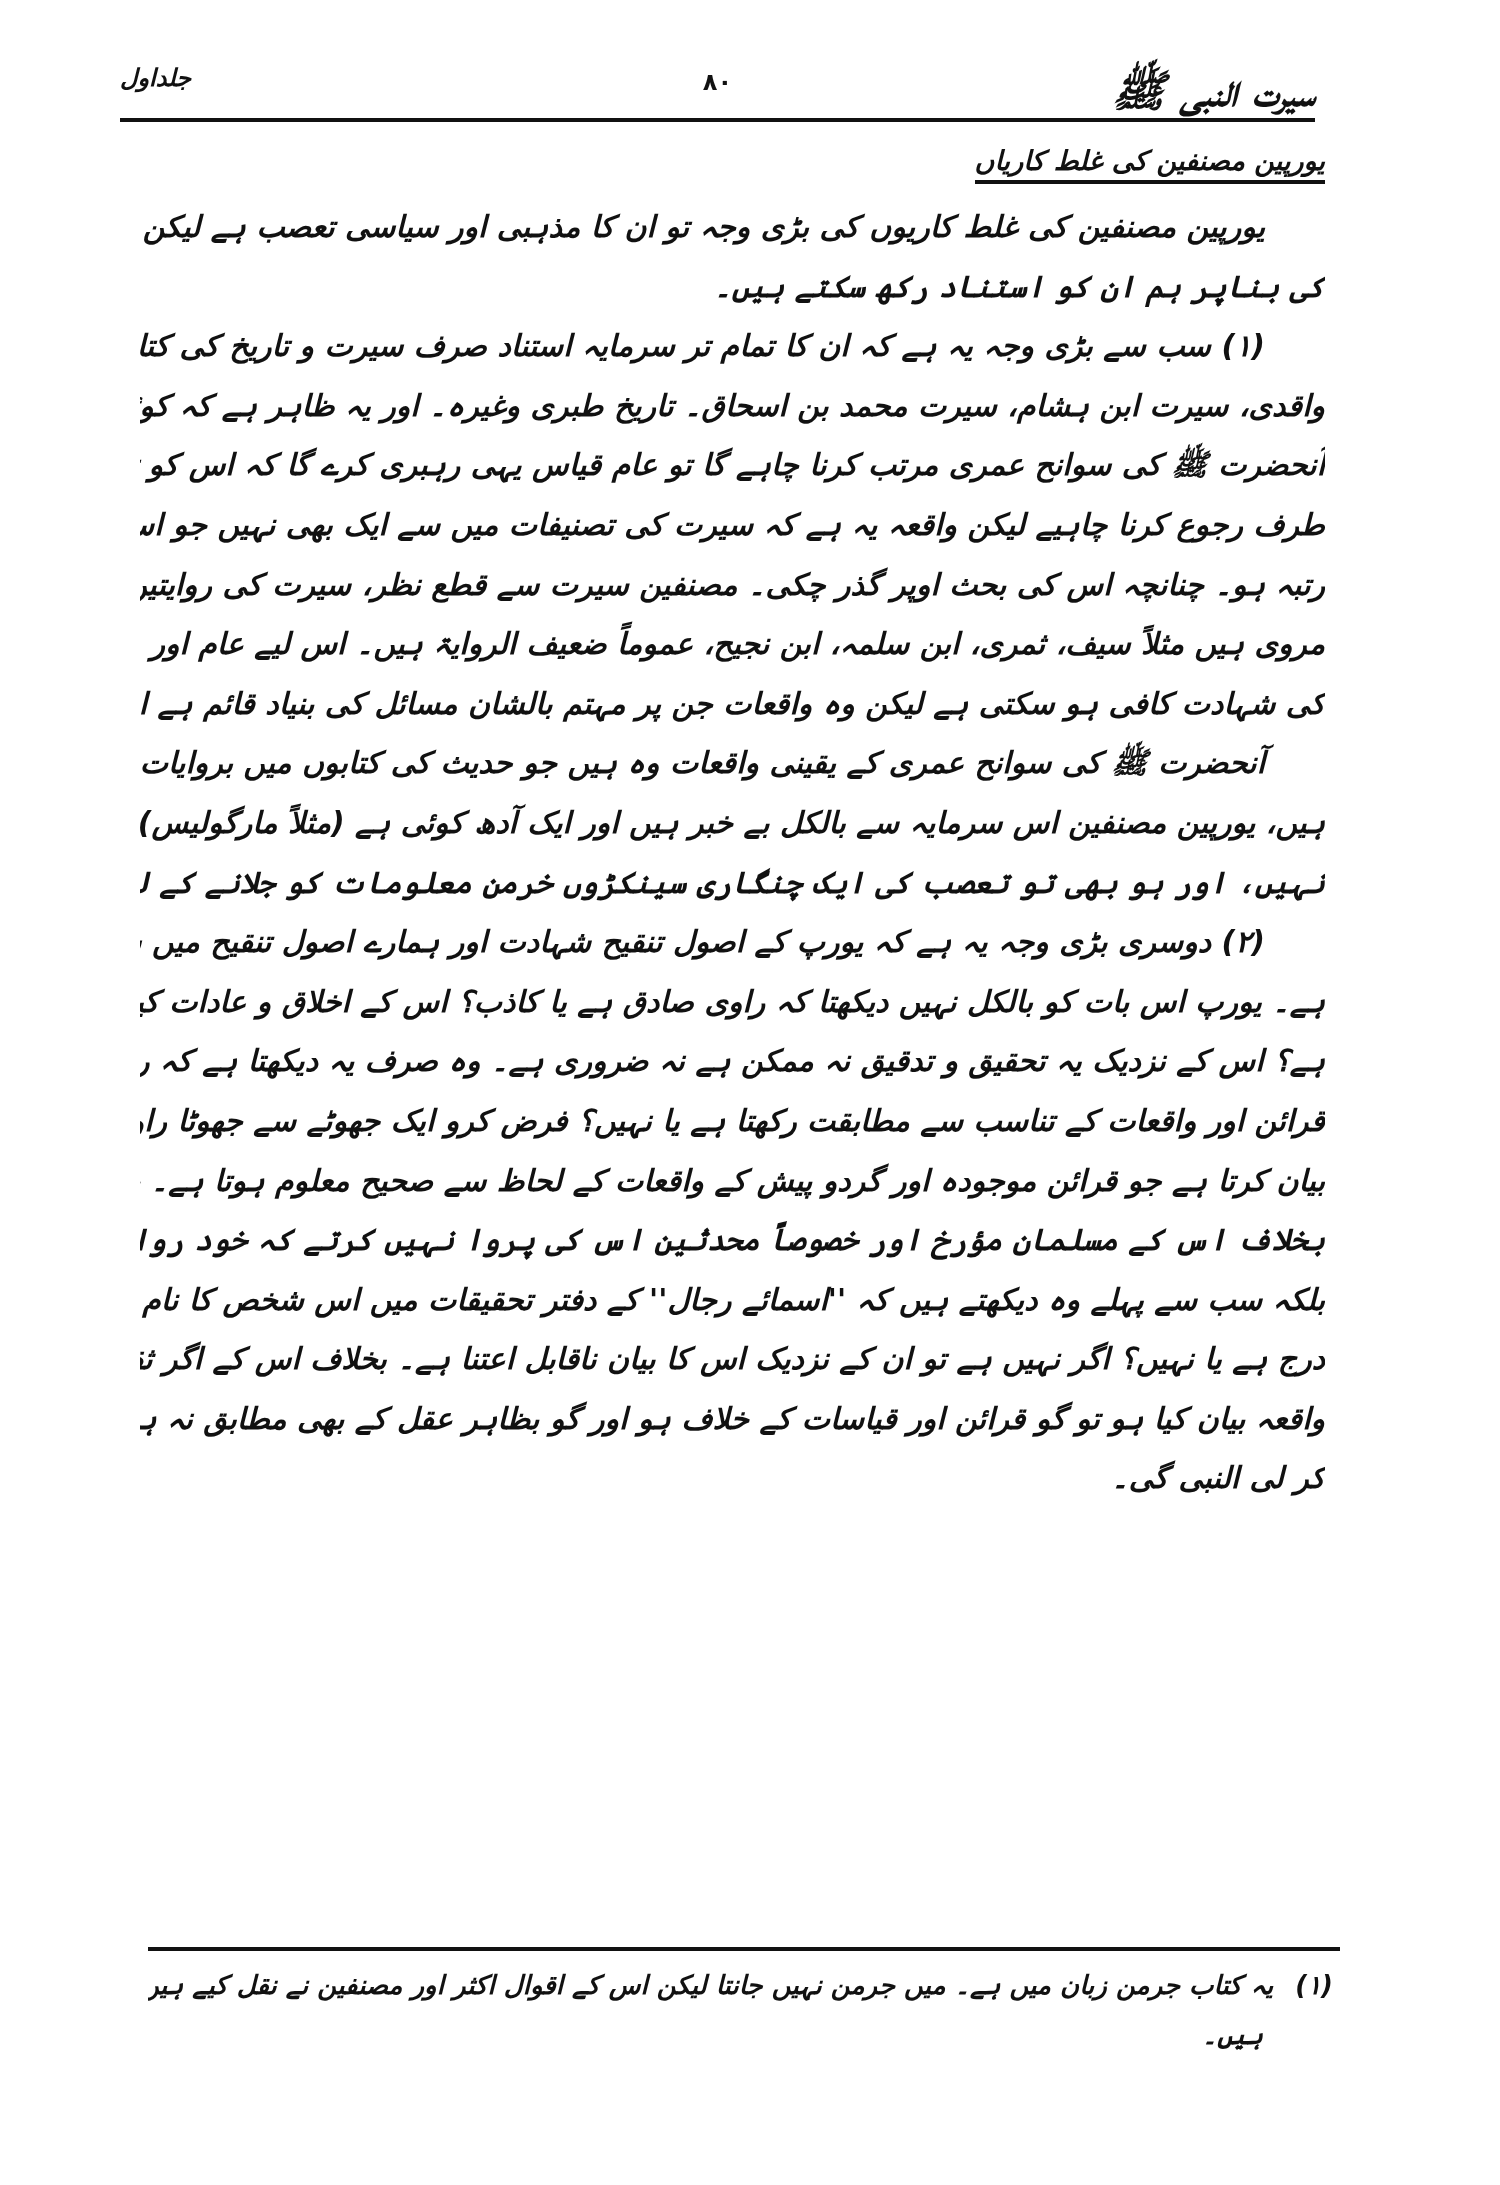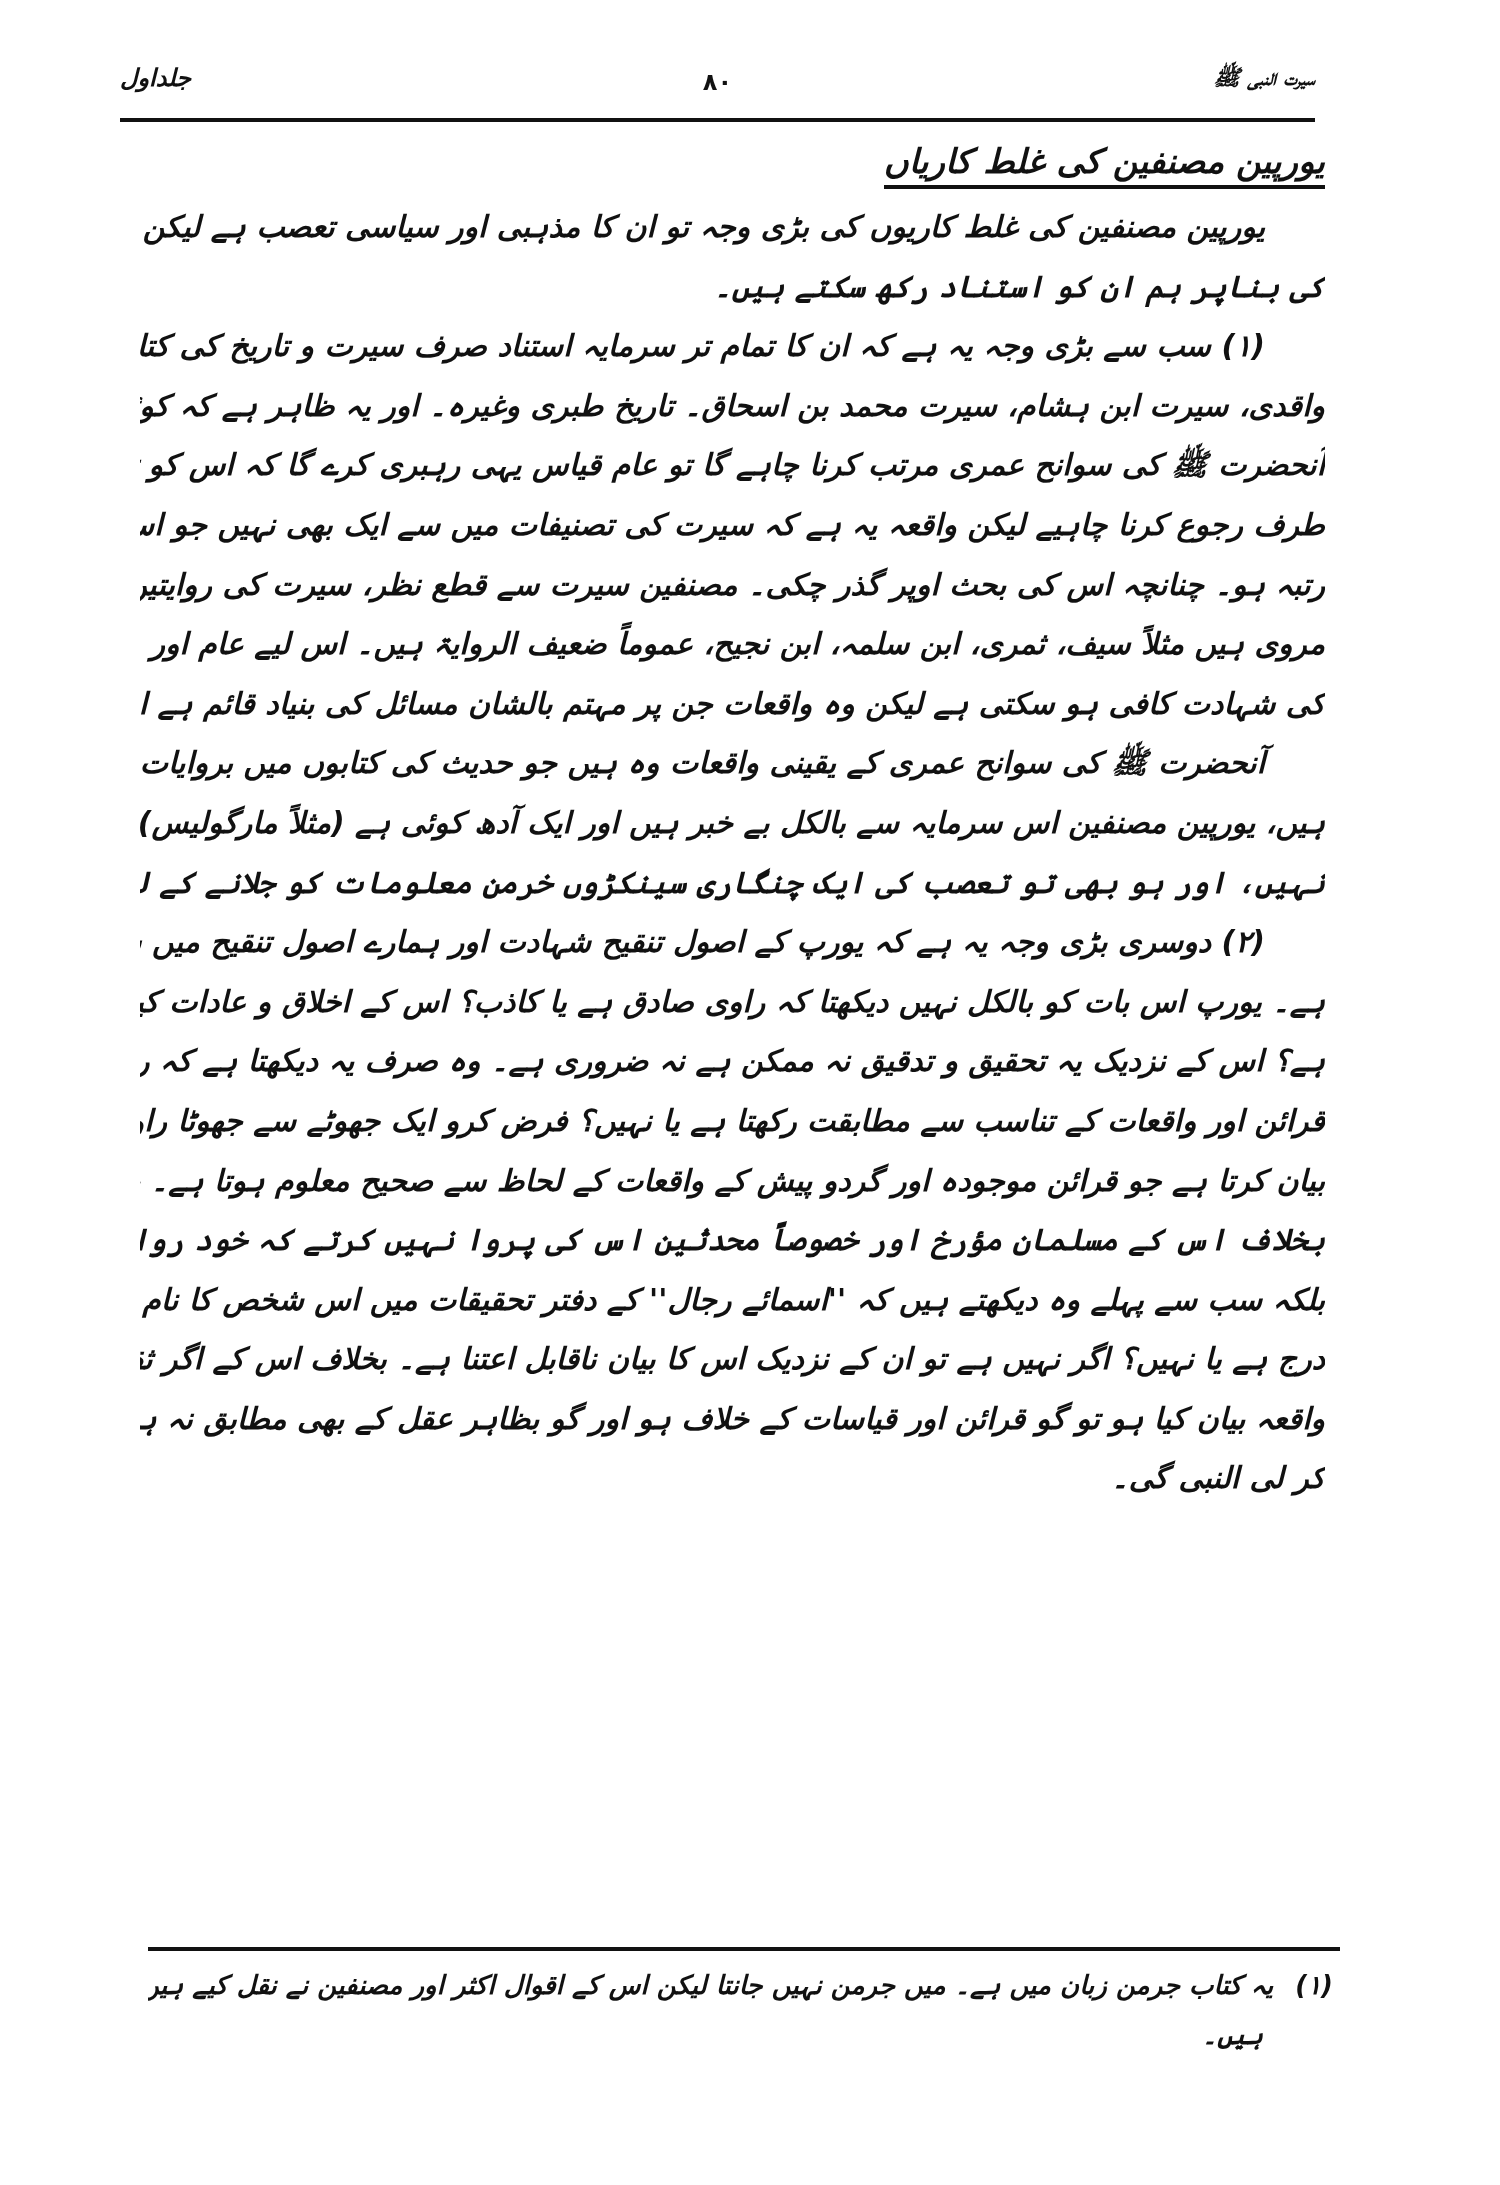--- a/index.html
+++ b/index.html
@@ -5,39 +5,39 @@
     html, body { margin: 0; padding: 0; background: #ffffff; }
     body {
       width: 1500px; height: 2185px; position: relative; overflow: hidden;
       font-family: "DejaVu Sans", sans-serif; color: #111;
     }
     .page { position: absolute; left: 0; top: 0; width: 1500px; height: 2185px; }
     .header {
       position: absolute; left: 120px; top: 58px; width: 1195px; height: 58px;
       direction: rtl;
     }
-    .header .book-title { position: absolute; right: 0; top: 6px; font-size: 22px; font-weight: bold; font-style: italic; }
+    .header .book-title { position: absolute; right: 0; top: 6px; font-size: 44px; font-weight: bold; font-style: italic; }
     .header .page-number { position: absolute; left: 50%; transform: translateX(-50%); top: 10px; font-size: 24px; font-weight: bold; }
     .header .volume { position: absolute; left: 0; top: 6px; font-size: 24px; font-weight: bold; font-style: italic; }
     .header-rule {
       position: absolute; left: 120px; top: 118px; width: 1195px; height: 4px; background: #111;
     }
     .body-text {
       position: absolute; left: 140px; top: 125px; width: 1185px;
       direction: rtl; text-align: justify;
     }
     .line {
       font-size: 30px; font-weight: bold; font-style: italic;
       line-height: 59.6px; height: 59.6px; white-space: nowrap; overflow: hidden;
       text-align: justify; text-align-last: justify;
     }
     .line.short { text-align-last: right; }
     .line.indent { padding-right: 60px; }
     .heading {
-      font-size: 34px; font-weight: bold; font-style: italic;
+      font-size: 27px; font-weight: bold; font-style: italic;
       line-height: 72px; height: 72px;
       text-align-last: right;
     }
     .heading span { border-bottom: 4px solid #111; padding-bottom: 4px; }
     sup.fn { font-size: 18px; vertical-align: super; }
     .footnote-rule {
       position: absolute; left: 148px; top: 1947px; width: 1192px; height: 4px; background: #111;
     }
     .footnotes {
       position: absolute; left: 148px; top: 1960px; width: 1185px; direction: rtl;

